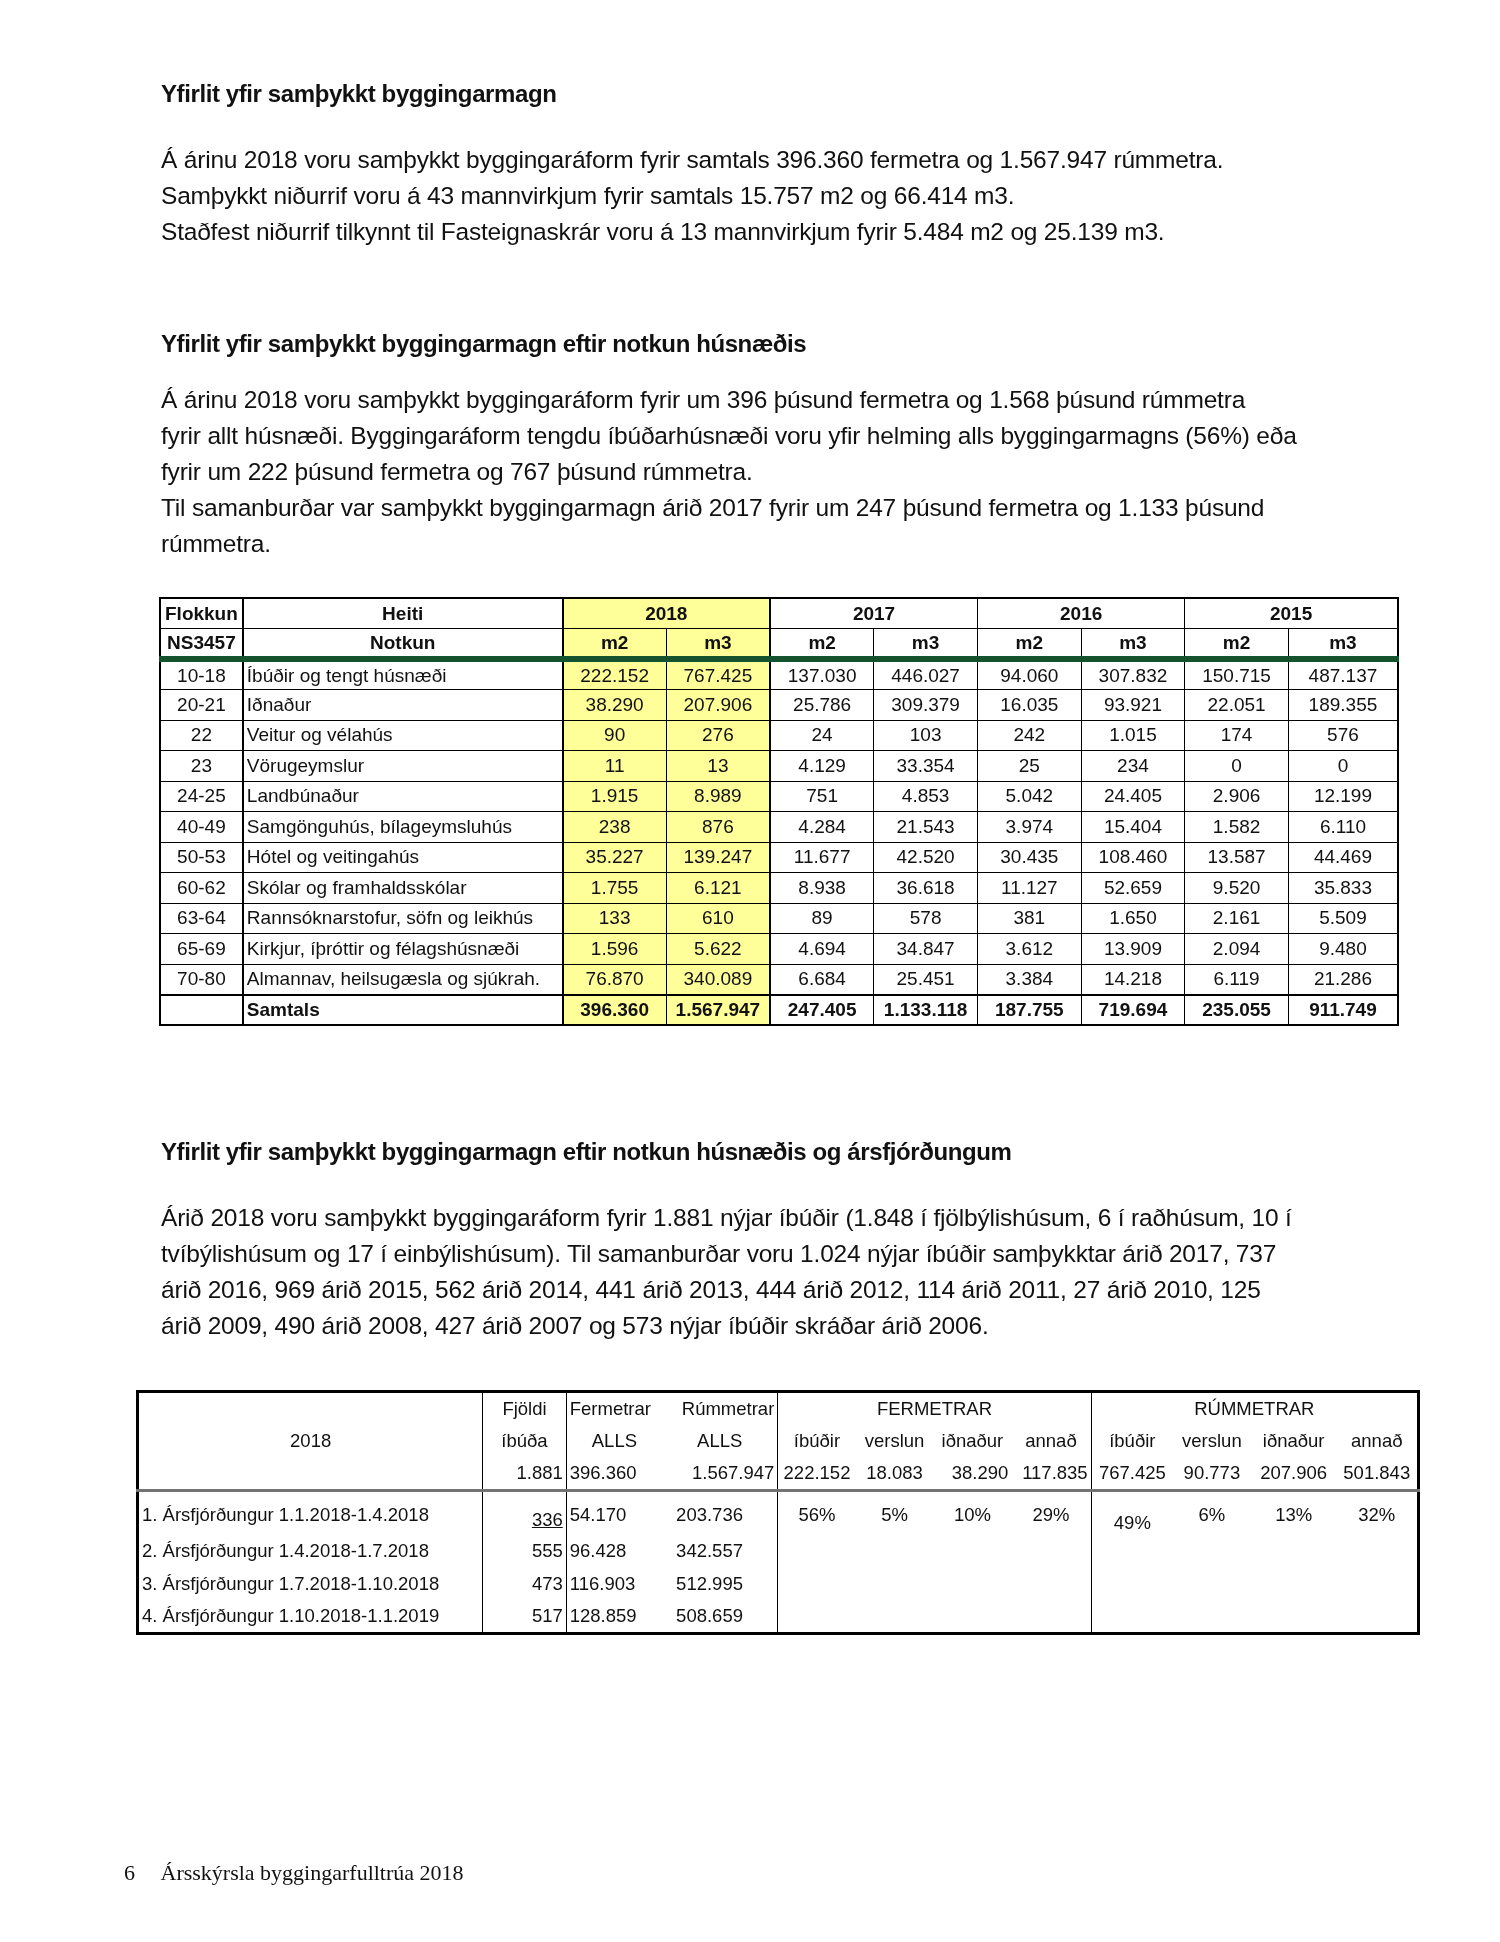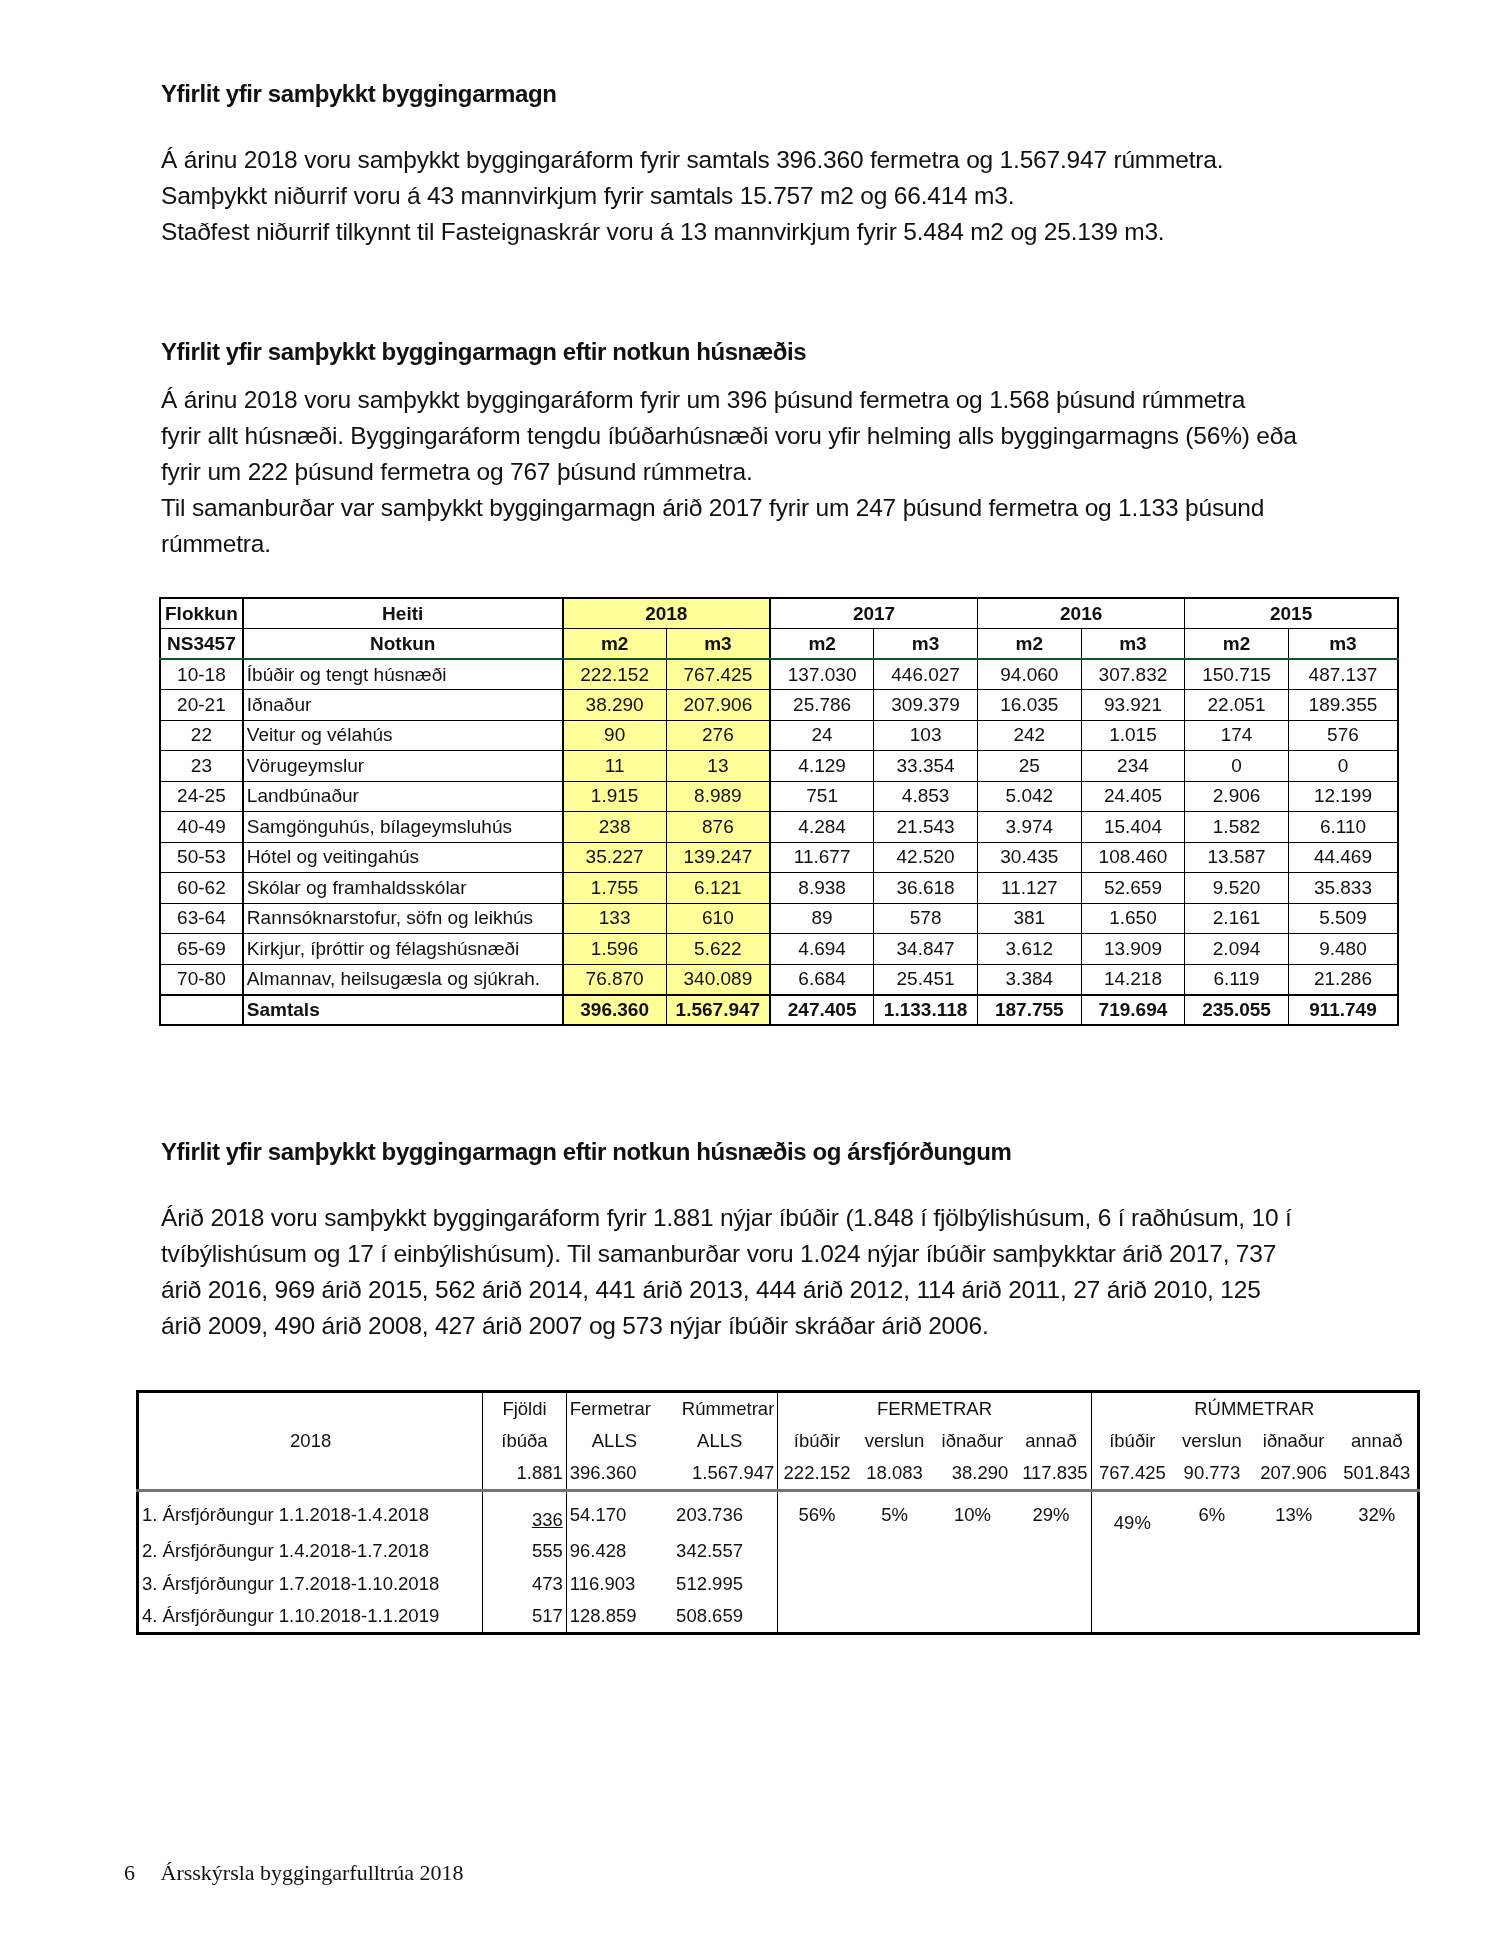--- a/index.html
+++ b/index.html
@@ -41,21 +41,21 @@
       font-weight: normal;
     }
     #t1 th { font-weight: bold; }
     #t1 td.name { text-align: left; padding-left: 3px; }
     #t1 .yl { background: #ffff99; }
     #t1 tr.total td { font-weight: bold; border-top: 2px solid #000; }
     #t1 tr.total td.name { font-weight: bold; }
     #t1 th.grp2018 { border-left: 2px solid #000; }
     #t1 td.c2018m2 { border-left: 2px solid #000; }
     #t1 td.c2018m3, #t1 th.m3_2018 { border-right: 2px solid #000; }
-    #t1 tr.hdr2 th { border-bottom: 2px solid #14532d; margin-left: 8px; }
+    #t1 tr.hdr2 th { border-bottom: 6px solid #14532d; margin-left: 8px; }
     #t1 td.ns, #t1 th.ns { border-right: 2px solid #000; }
 
     
     #t2 {
       left: 136px; top: 1390px;
       width: 1284px;
       font-size: 18.5px;
       border: 3px solid #000;
     }
     #t2 td, #t2 th {
@@ -85,21 +85,21 @@
 </head>
 <body>
 
 <div class="heading" style="top:80px;">Yfirlit yfir samþykkt byggingarmagn</div>
 <div class="para" style="top:142px;">
   <span class="line">Á árinu 2018 voru samþykkt byggingaráform fyrir samtals 396.360 fermetra og 1.567.947 rúmmetra.</span>
   <span class="line">Samþykkt niðurrif voru á 43 mannvirkjum fyrir samtals 15.757 m2 og 66.414 m3.</span>
   <span class="line">Staðfest niðurrif tilkynnt til Fasteignaskrár voru á 13 mannvirkjum fyrir 5.484 m2 og 25.139 m3.</span>
 </div>
 
-<div class="heading" style="top:338px;">Yfirlit yfir samþykkt byggingarmagn eftir notkun húsnæðis</div>
+<div class="heading" style="top:330px;">Yfirlit yfir samþykkt byggingarmagn eftir notkun húsnæðis</div>
 <div class="para" style="top:382px;">
   <span class="line">Á árinu 2018 voru samþykkt byggingaráform fyrir um 396 þúsund fermetra og 1.568 þúsund rúmmetra</span>
   <span class="line">fyrir allt húsnæði. Byggingaráform tengdu íbúðarhúsnæði voru yfir helming alls byggingarmagns (56%) eða</span>
   <span class="line">fyrir um 222 þúsund fermetra og 767 þúsund rúmmetra.</span>
   <span class="line">Til samanburðar var samþykkt byggingarmagn árið 2017 fyrir um 247 þúsund fermetra og 1.133 þúsund</span>
   <span class="line">rúmmetra.</span>
 </div>
 
 <table id="t1">
   <colgroup>

